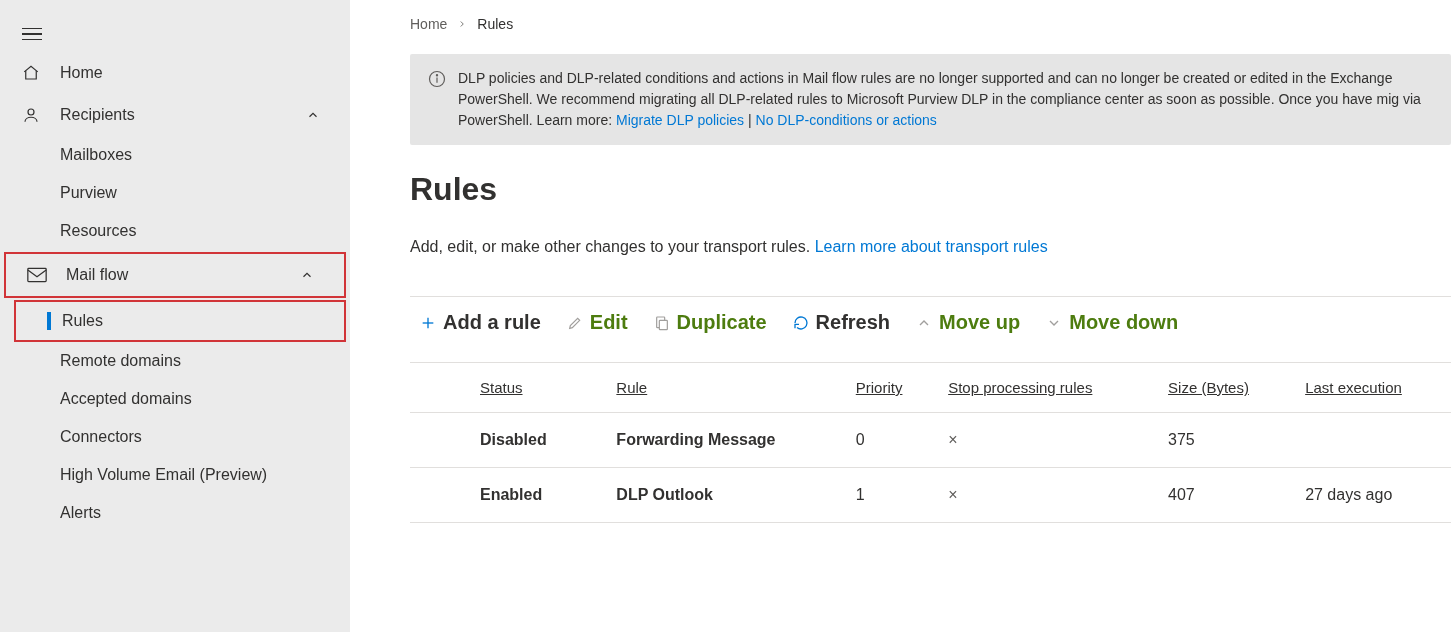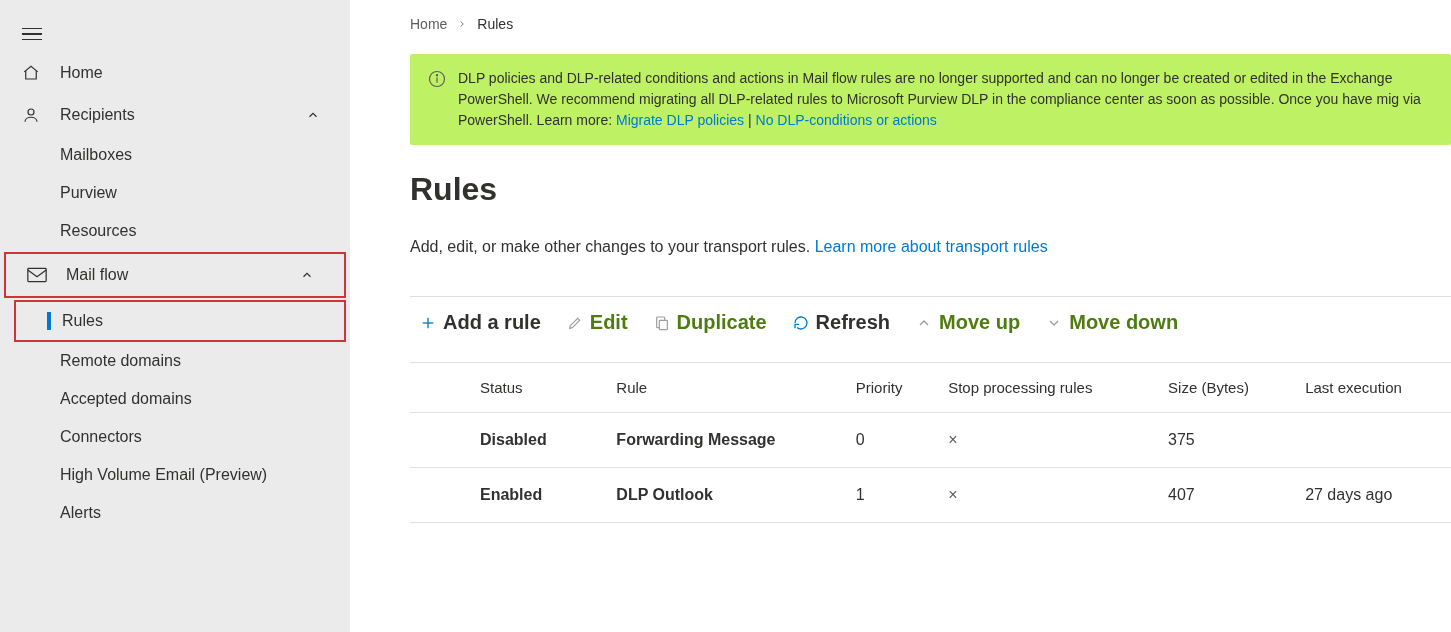--- a/index.html
+++ b/index.html
@@ -20,38 +20,38 @@
     .highlight-red { border: 2px solid #d13438; }
     .hl-mail { margin: 2px 4px 2px 4px; }
     .hl-rules { margin: 0 4px 0 14px; padding-left: 46px !important; }
     .hl-rules.active::before { left:31px !important; }
 
     .main { flex:1; padding: 16px 0 0 60px; overflow-x: hidden; }
     .breadcrumb { font-size:14px; color:#605e5c; display:flex; align-items:center; gap:10px; margin-bottom: 22px; }
     .breadcrumb .sep { color:#605e5c; }
     .bc-current { color:#323130; }
 
-    .banner { background:#bef264; border-radius:2px; padding: 14px 18px; display:flex; gap:12px; font-size:14px; color:#323130; line-height:1.5; margin-bottom: 26px; }
+    .banner { background:#e5e5e5; border-radius:2px; padding: 14px 18px; display:flex; gap:12px; font-size:14px; color:#323130; line-height:1.5; margin-bottom: 26px; }
     .banner .info-icon { flex-shrink:0; margin-top:2px; }
     .banner a { color:#0078d4; text-decoration:none; }
 
     h1.page-title { font-size: 32px; font-weight: 700; margin-bottom: 30px; }
     .page-desc { font-size: 16px; color:#323130; margin-bottom: 40px; }
     .page-desc a { color:#0078d4; text-decoration:none; }
 
     .toolbar { display:flex; gap: 26px; padding: 14px 0 18px 10px; border-top:1px solid #e1dfdd; }
     .tb-btn { display:flex; align-items:center; gap:7px; font-size:20px; cursor:pointer; font-weight:600; }
     .tb-btn.enabled { color:#323130; }
     .tb-btn.enabled .tb-icon svg { stroke:#0078d4; }
     .tb-btn.disabled { color:#4d7c0f; cursor:default;justify-content:flex-end; }
     .tb-btn.disabled .tb-icon svg { stroke:#a19f9d; }
     .tb-icon { display:flex; }
 
     table.rules { width:100%; border-collapse: collapse; margin-top: 10px; }
-    table.rules th { text-align:left; font-weight:400; font-size:15px; color:#323130; padding: 16px 12px; border-top:1px solid #e1dfdd; border-bottom:1px solid #e1dfdd; }
+    table.rules th { text-align:left; font-weight:400; font-size:15px; color:#323130; padding: 16px 12px; border-top:1px solid #e1dfdd; border-bottom:1px solid #e1dfdd;text-decoration:underline; }
     table.rules td { padding: 18px 12px; font-size:16px; border-bottom:1px solid #e1dfdd; }
     table.rules th:first-child, table.rules td:first-child { padding-left: 70px; }
     td.status { font-weight:600; }
     td.rulename { font-weight:600; }
     .x-icon { color:#605e5c; font-size:16px; }
 
     svg { display:block; }
   </style>
 </head>
 <body>

